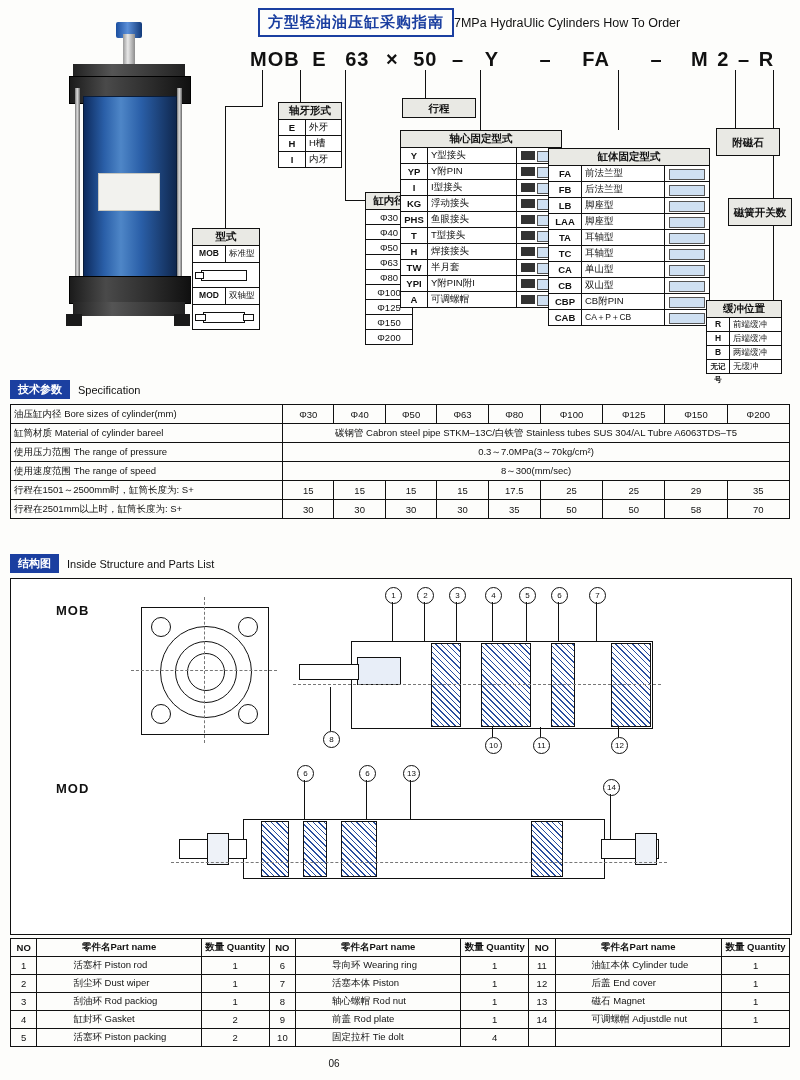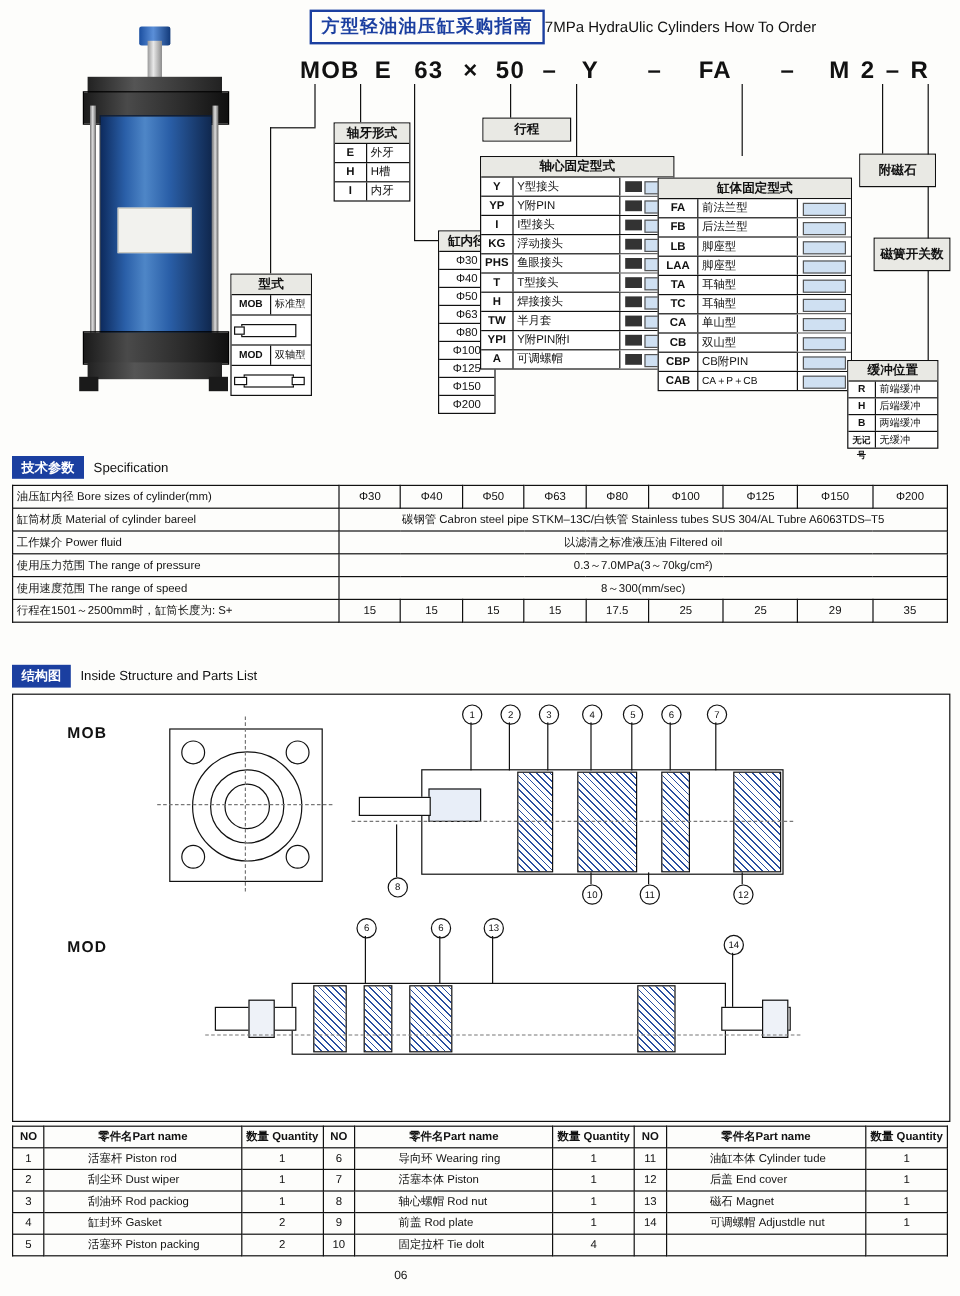--- a/index.html
+++ b/index.html
@@ -431,42 +431,50 @@
       <td class="ctr">Φ100</td>
       <td class="ctr">Φ125</td>
       <td class="ctr">Φ150</td>
       <td class="ctr">Φ200</td>
     </tr>
     <tr>
       <td class="lft">缸筒材质 Material of cylinder bareel</td>
       <td class="ctr" colspan="9">碳钢管 Cabron steel pipe STKM–13C/白铁管 Stainless tubes SUS 304/AL Tubre A6063TDS–T5</td>
     </tr>
     <tr>
-      <td class="lft">工作媒介 Power fluid</td>
-      <td class="ctr" colspan="9">以滤清之标准液压油 Filtered oil</td>
-    </tr>
-    <tr>
       <td class="lft">使用压力范围 The range of pressure</td>
       <td class="ctr" colspan="9">0.3～7.0MPa(3～70kg/cm²)</td>
     </tr>
     <tr>
       <td class="lft">使用速度范围 The range of speed</td>
       <td class="ctr" colspan="9">8～300(mm/sec)</td>
     </tr>
     <tr>
       <td class="lft">行程在1501～2500mm时，缸筒长度为: S+</td>
       <td class="ctr">15</td>
       <td class="ctr">15</td>
       <td class="ctr">15</td>
       <td class="ctr">15</td>
       <td class="ctr">17.5</td>
       <td class="ctr">25</td>
       <td class="ctr">25</td>
       <td class="ctr">29</td>
       <td class="ctr">35</td>
+    </tr>
+    <tr>
+      <td class="lft">行程在2501mm以上时，缸筒长度为: S+</td>
+      <td class="ctr">30</td>
+      <td class="ctr">30</td>
+      <td class="ctr">30</td>
+      <td class="ctr">30</td>
+      <td class="ctr">35</td>
+      <td class="ctr">50</td>
+      <td class="ctr">50</td>
+      <td class="ctr">58</td>
+      <td class="ctr">70</td>
     </tr>
   </tbody>
     </table>
 
   <div class="sect" style="left:10px;top:554px;">
     <div class="tag">结构图</div>
     <div class="sub">Inside Structure and Parts List</div>
   </div>
 
   <div class="draw">

